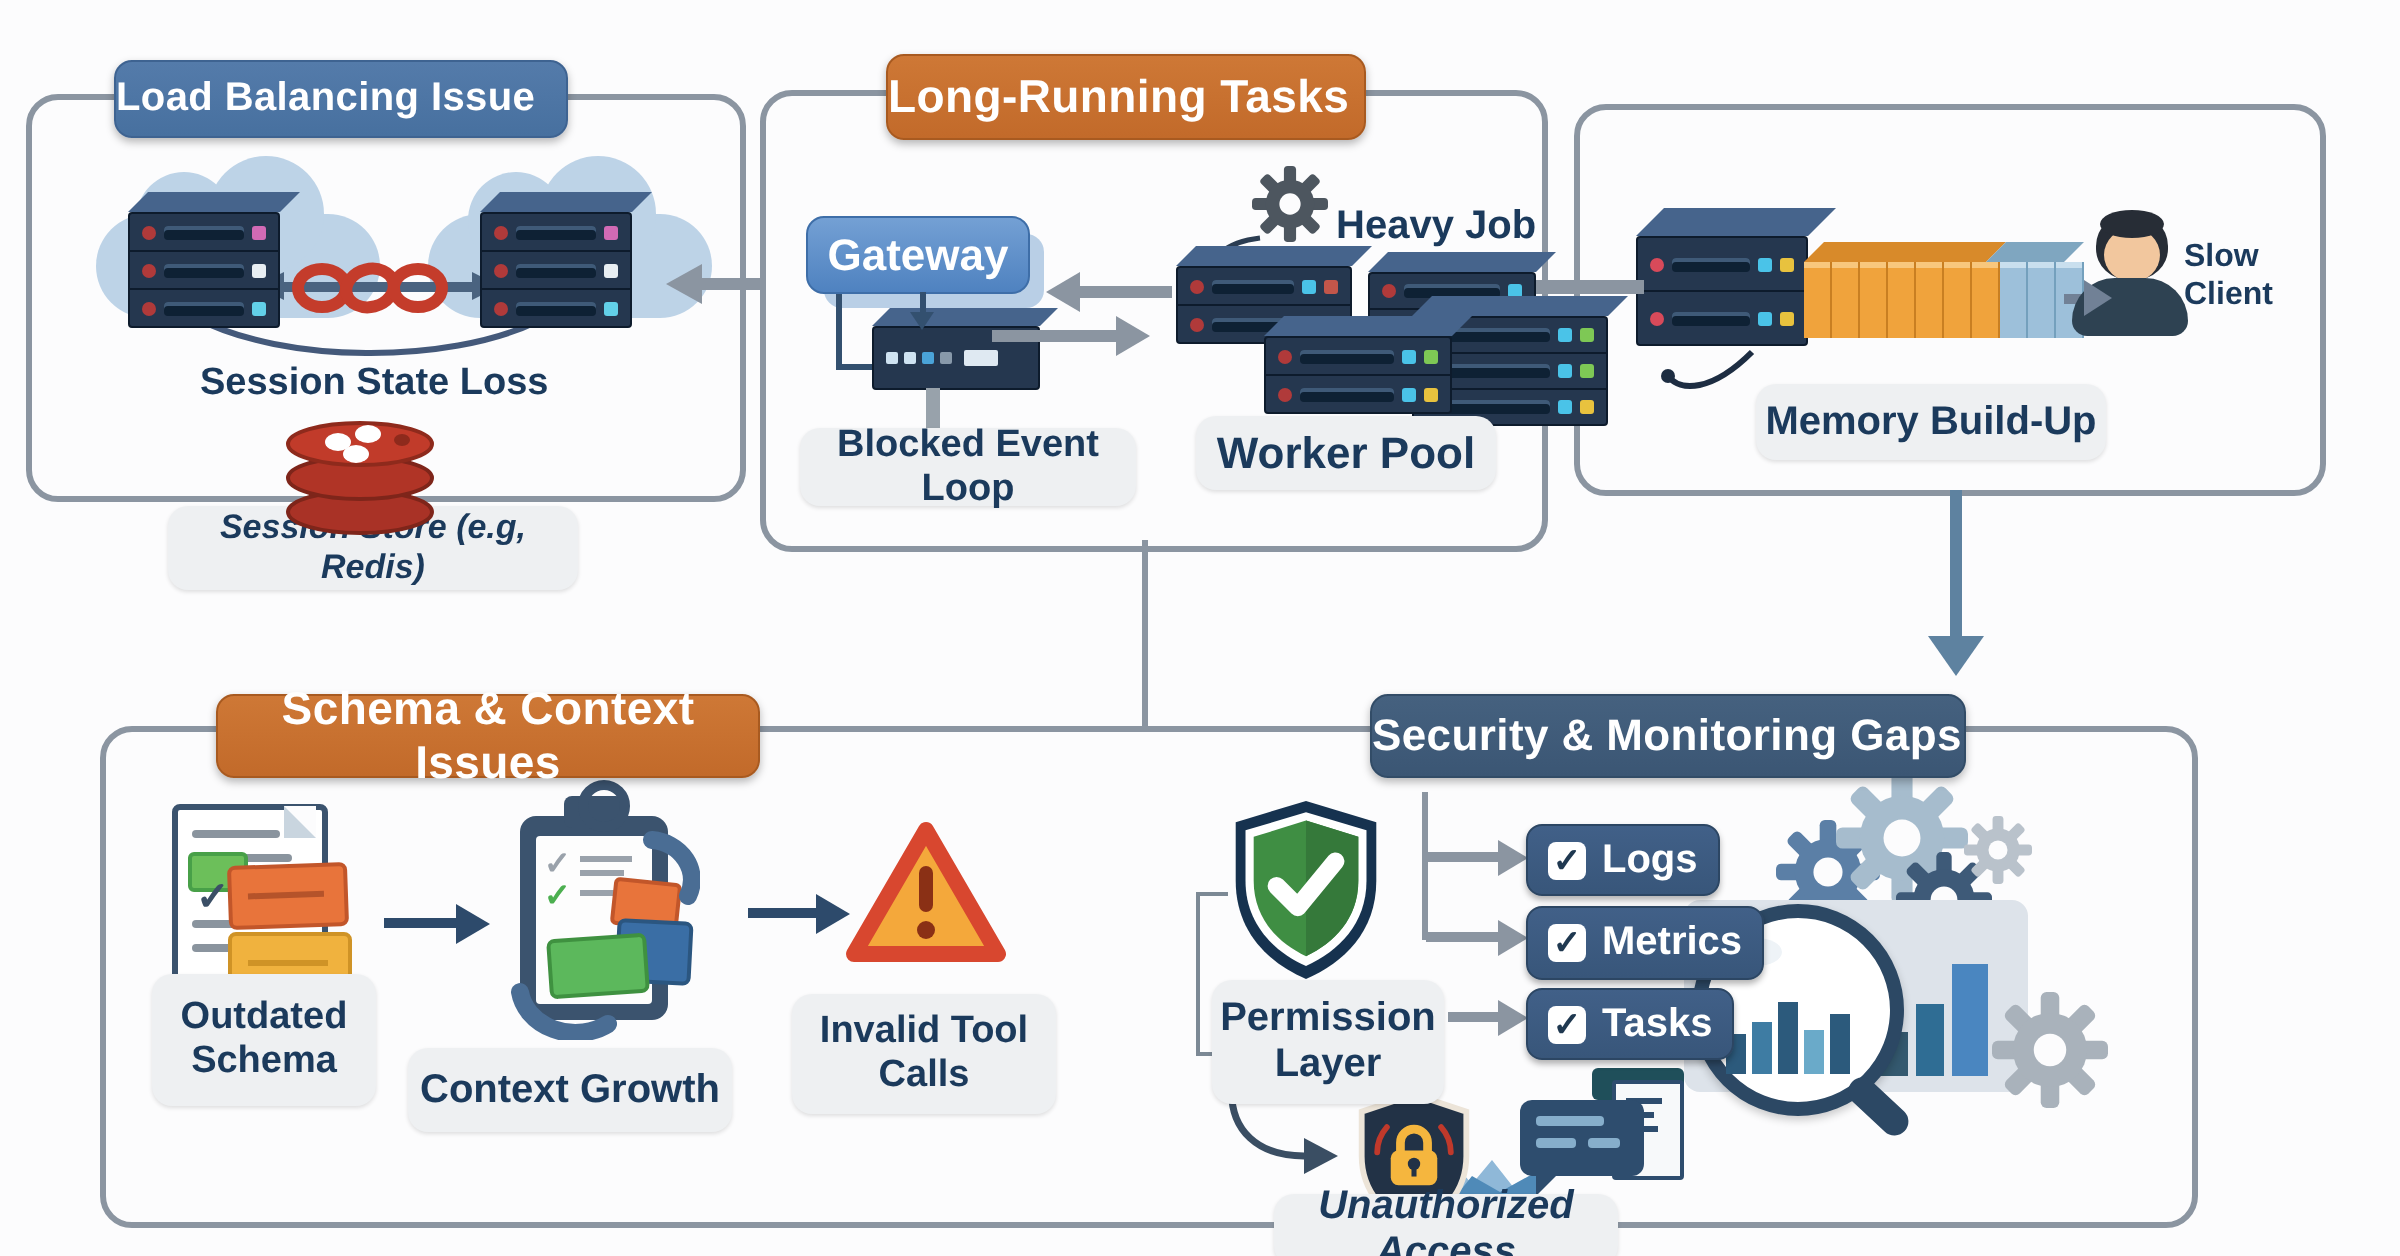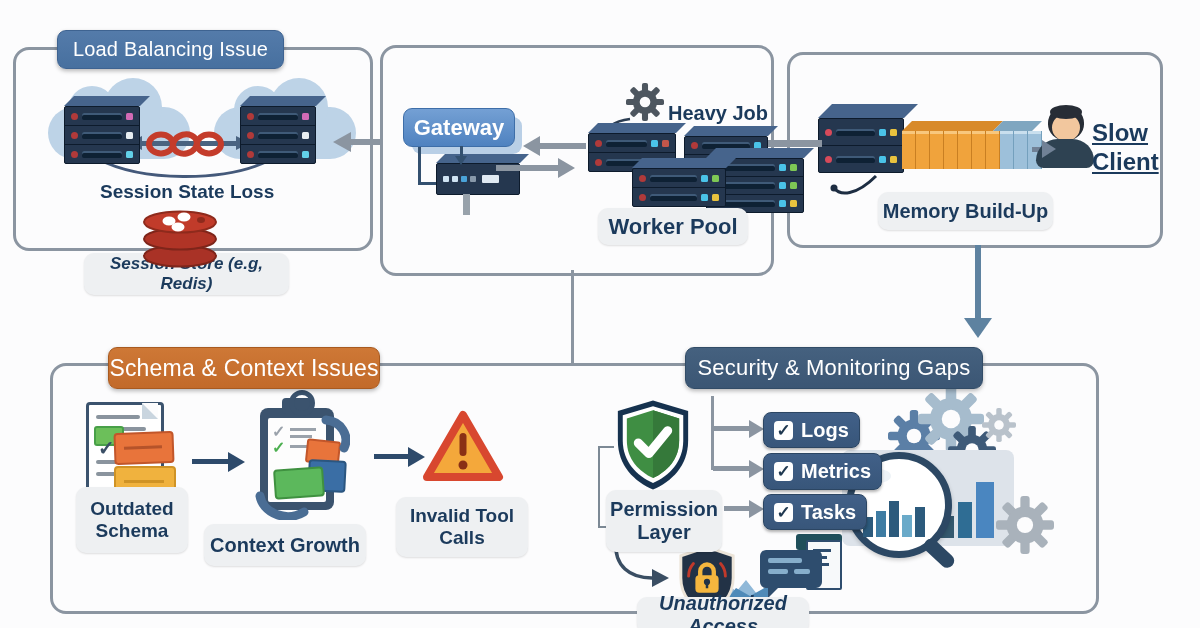--- a/index.html
+++ b/index.html
@@ -4,21 +4,21 @@
 <style>
   html,body{margin:0;padding:0;background:#f4f4f4;}
   #canvas{
     position:relative; width:1200px; height:628px; overflow:hidden;
     background:#fcfcfd; font-family:"Liberation Sans", sans-serif;
   }
   .abs{position:absolute;}
   
   .panel{position:absolute; border:3px solid #8b95a1; border-radius:16px; background:transparent;}
   
-  .hdr{position:absolute; color:#fff; font-weight:400; display:flex; align-items:center; justify-content:center;
+  .hdr{position:absolute; color:#fff; font-weight:700; display:flex; align-items:center; justify-content:flex-start;
        border-radius:9px; box-shadow:0 2px 4px rgba(0,0,0,.28); letter-spacing:.2px; z-index:30; text-align:center;}
   .hdr-blue{background:linear-gradient(#547baa,#47709f); border:1.5px solid #3e6391;}
   .hdr-orange{background:linear-gradient(#ce7836,#c26a2a); border:1.5px solid #a85a20;}
   .hdr-slate{background:linear-gradient(#45617f,#3b5674); border:1.5px solid #324c67;}
   
   .lbl{position:absolute; background:#eef0f2; border-radius:10px; color:#1b3a5c; font-weight:700;
        display:flex; align-items:center; justify-content:center; text-align:center; line-height:1.15;
        box-shadow:0 1px 2px rgba(0,0,0,.12); z-index:12;}
   
   .shaft{position:absolute; background:#8b95a1; z-index:8;}
@@ -172,20 +172,21 @@
     <div class="face" style="width:70px;height:30px;display:flex;align-items:center;gap:3px;padding:0 6px;">
       <span style="width:6px;height:6px;background:#cfe3f2;border-radius:1px;"></span>
       <span style="width:6px;height:6px;background:#cfe3f2;border-radius:1px;"></span>
       <span style="width:6px;height:6px;background:#4aa3d8;border-radius:1px;"></span>
       <span style="width:6px;height:6px;background:#8899aa;border-radius:1px;"></span>
       <span style="width:17px;height:8px;background:#dfe9f2;border-radius:1px;margin-left:3px;"></span>
     </div>
   </div>
   <div class="shaft" style="left:463px;top:194px;width:7px;height:21px;background:#98a2ab;"></div>
 
+  <div class="lbl" style="left:400px;top:214px;width:168px;height:39px;font-size:19px;">Blocked Event Loop</div>
 
   <div class="shaft" style="left:540px;top:143px;width:46px;height:6px;"></div>
   <div class="head" style="left:523px;top:136px;border-right:17px solid #8b95a1;border-top:10px solid transparent;border-bottom:10px solid transparent;"></div>
   <div class="shaft" style="left:496px;top:165px;width:64px;height:6px;"></div>
   <div class="head" style="left:558px;top:158px;border-left:17px solid #8b95a1;border-top:10px solid transparent;border-bottom:10px solid transparent;"></div>
 
   <svg class="abs" style="left:626px;top:83px;z-index:6;" width="38" height="38" viewBox="0 0 100 100">
     <use href="#gear" fill="#4d565f"></use>
   </svg>
   <div class="txt" style="left:668px;top:102px;font-size:20px;white-space:nowrap;">Heavy Job</div>
@@ -306,21 +307,21 @@
   </div>
   <div class="shaft" style="left:1032px;top:147px;width:12px;height:5px;background:#718196;"></div>
   <div class="head" style="left:1042px;top:140px;border-left:14px solid #718196;border-top:9px solid transparent;border-bottom:9px solid transparent;"></div>
 
   <div>
     <div class="abs" style="left:1048px;top:106px;width:36px;height:34px;background:#272d36;border-radius:50% 50% 46% 46%;z-index:6;"></div>
     <div class="abs" style="left:1052px;top:114px;width:28px;height:27px;background:#f2c79e;border-radius:50%;z-index:7;"></div>
     <div class="abs" style="left:1050px;top:105px;width:32px;height:14px;background:#272d36;border-radius:50%;z-index:8;"></div>
     <div class="abs" style="left:1036px;top:139px;width:58px;height:29px;background:#2e4252;border-radius:28px 28px 10px 10px;z-index:8;"></div>
   </div>
-  <div class="txt" style="left:1092px;top:119px;width:60px;font-size:24px;line-height:1.2;text-decoration:underline;">Slow Client</div>
+  <div class="txt" style="left:1092px;top:119px;width:60px;font-size:16px;line-height:1.2;">Slow Client</div>
 
   <div class="lbl" style="left:878px;top:192px;width:175px;height:38px;font-size:20px;">Memory Build-Up</div>
 
   <div class="abs" style="left:86px;top:402px;width:88px;height:100px;z-index:6;">
     <div class="abs" style="left:0;top:0;width:72px;height:94px;background:#fff;border:3px solid #3b536e;border-radius:4px;"></div>
     <div class="abs" style="left:56px;top:1px;width:0;height:0;border-left:16px solid #c9d5df;border-top:16px solid #fcfcfd;"></div>
     <div class="abs" style="left:10px;top:13px;width:44px;height:4px;background:#8a949e;border-radius:2px;"></div>
     <div class="abs" style="left:10px;top:25px;width:50px;height:4px;background:#8a949e;border-radius:2px;"></div>
     <div class="abs" style="left:10px;top:58px;width:30px;height:4px;background:#8a949e;border-radius:2px;"></div>
     <div class="abs" style="left:10px;top:70px;width:30px;height:4px;background:#8a949e;border-radius:2px;"></div>
@@ -465,20 +466,23 @@
     </div>
     <div class="abs" style="left:80px;top:82px;width:36px;height:14px;background:#2c4864;border-radius:7px;transform:rotate(43deg);transform-origin:left center;"></div>
   </div>
   <svg class="abs" style="left:996px;top:496px;z-index:8;" width="58" height="58" viewBox="0 0 100 100">
     <use href="#gear" fill="#a9b2bb"></use>
   </svg>
 
   <div class="hdr hdr-blue" style="left:57px;top:30px;width:225px;height:37px;font-size:20px;">
     <span>Load Balancing Issue</span>
   </div>
+  <div class="hdr hdr-orange" style="left:443px;top:27px;width:238px;height:41px;font-size:23px;">
+    <span>Long-Running Tasks</span>
+  </div>
   <div class="hdr hdr-orange" style="left:108px;top:347px;width:270px;height:40px;font-size:23px;">
     <span>Schema &amp; Context Issues</span>
   </div>
   <div class="hdr hdr-slate" style="left:685px;top:347px;width:296px;height:40px;font-size:22px;">
     <span>Security &amp; Monitoring Gaps</span>
   </div>
 
 </div>
 
 </body></html>

